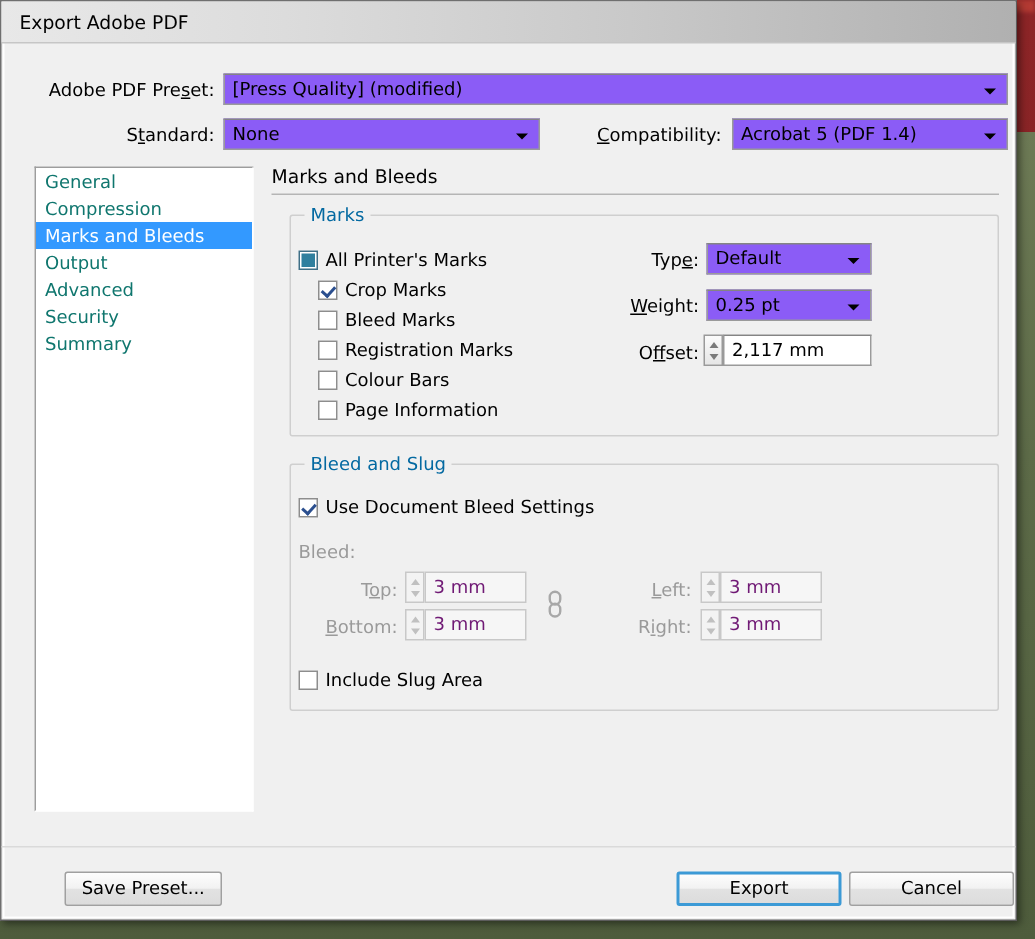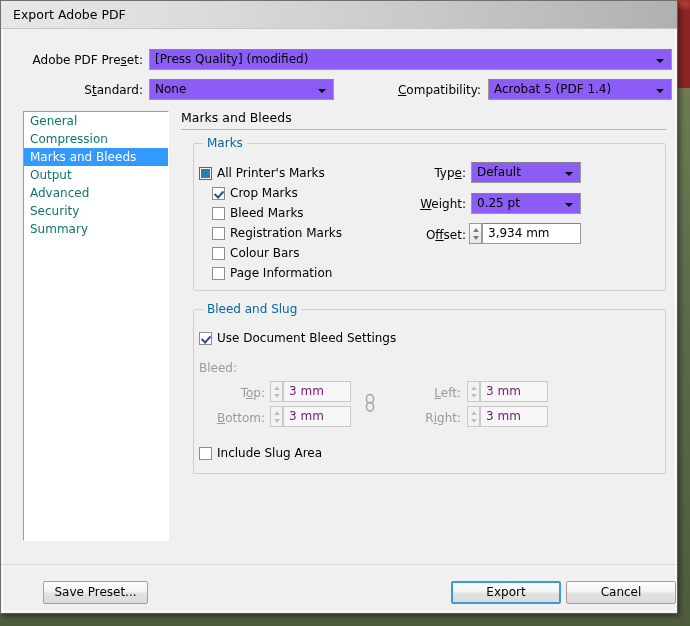--- a/index.html
+++ b/index.html
@@ -310,21 +310,21 @@
     <div id="title-text">Export Adobe PDF</div>
   </div>
 
   <div class="lbl" style="left:20px; top:52px; width:122px;"><span>Adobe PDF Pre</span><u>s</u><span>et:</span></div>
   <div class="combo" style="left:148px; top:48px; width:523px;">
     <span>[Press Quality] (modified)</span>
     <span class="arrow"></span>
   </div>
 
   <div class="lbl" style="left:20px; top:82px; width:122px;"><span>S</span><u>t</u><span>andard:</span></div>
-  <div class="combo" style="left:148px; top:78px; width:185px;">
+  <div class="combo" style="left:148px; top:78px; width:211px;">
     <span>None</span>
     <span class="arrow"></span>
   </div>
 
   <div class="lbl" style="left:380px; top:82px; width:100px;"><u>C</u><span>ompatibility:</span></div>
   <div class="combo" style="left:487px; top:78px; width:184px;">
     <span>Acrobat 5 (PDF 1.4)</span>
     <span class="arrow"></span>
   </div>
 
@@ -380,21 +380,21 @@
   <div class="combo" style="left:470px; top:192px; width:110px;">
     <span>0.25 pt</span>
     <span class="arrow"></span>
   </div>
 
   <div class="flabel" style="left:390px; top:227px; width:75px;"><span>O</span><u>f</u><span>fset:</span></div>
   <div class="spin" style="left:468px; top:222px;">
     <span class="up"></span>
     <span class="dn"></span>
   </div>
-  <div class="field" style="left:481px; top:222px; width:99px;"><span>3,934 mm</span></div>
+  <div class="field" style="left:481px; top:222px; width:99px;"><span>2,117 mm</span></div>
 
   <div class="group" style="left:192px; top:308px; width:473px; height:165px;">
     <div class="group-legend">Bleed and Slug</div>
   </div>
 
   <div class="cb" style="left:198px; top:330px;">
     <span class="box checked"></span>
     <span class="txt">Use Document Bleed Settings</span>
   </div>
 

